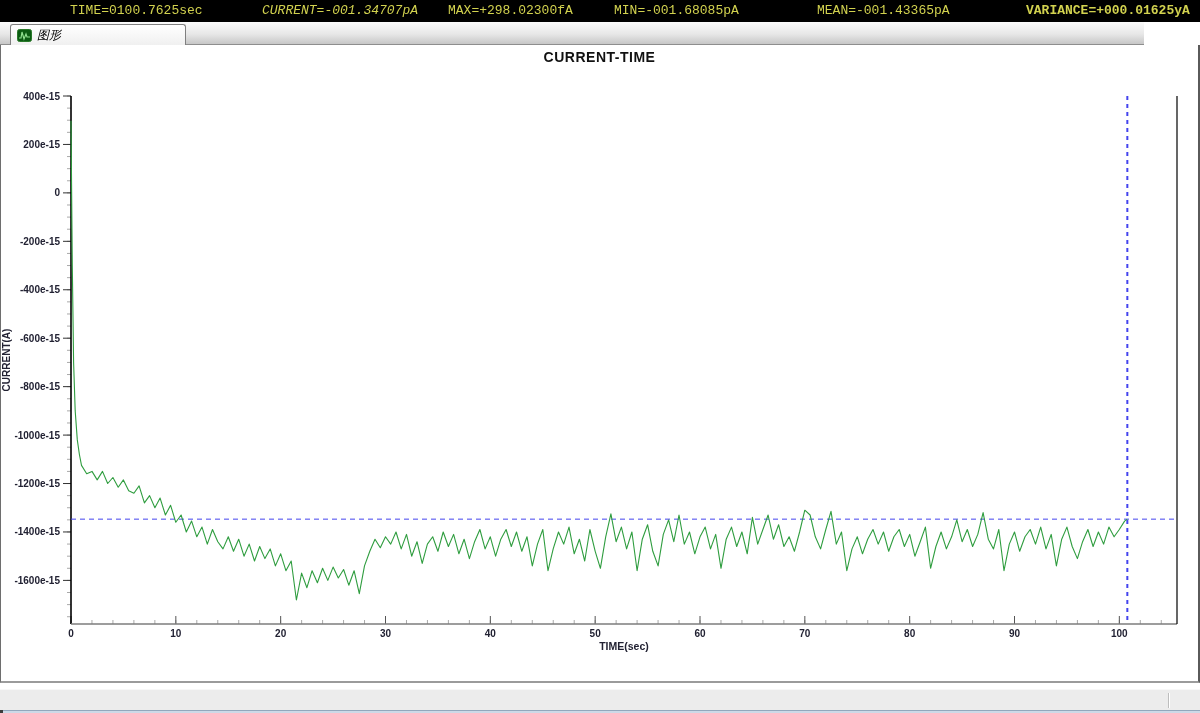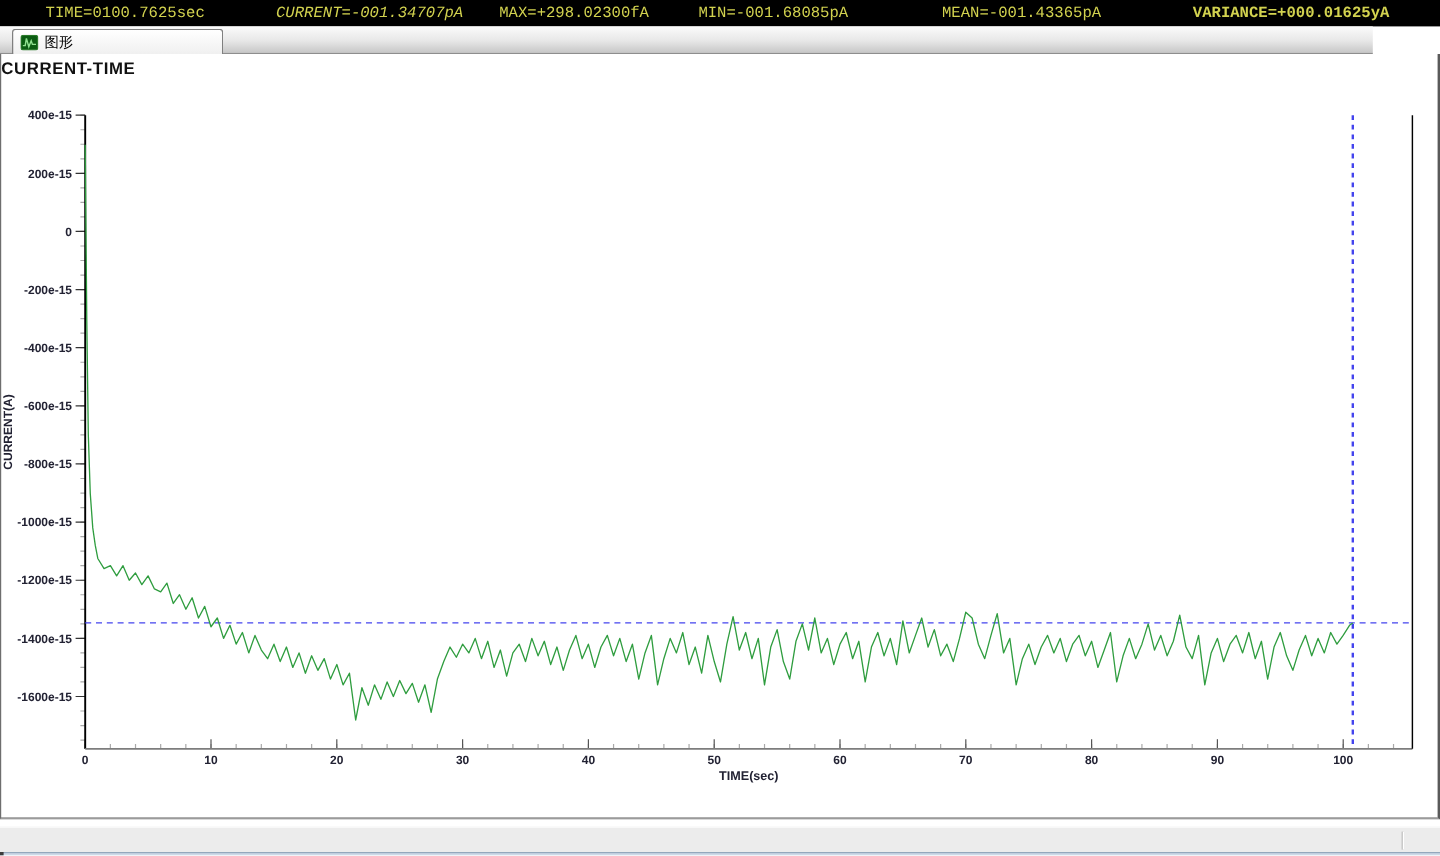--- a/index.html
+++ b/index.html
@@ -2,36 +2,36 @@
 <html><head>
 <meta charset="utf-8">
 <style>
   html,body{margin:0;padding:0;background:#fff;width:1200px;height:713px;overflow:hidden;
     font-family:"Liberation Sans",sans-serif;}
   #screen{position:relative;width:1200px;height:713px;background:#fff;}
 
   
   #topbar{position:absolute;left:0;top:0;width:1200px;height:22px;background:#000;}
   .tb-field{position:absolute;top:3px;font-family:"Liberation Mono",monospace;
-    font-size:13px;color:#d2d24f;white-space:pre;}
+    font-size:13px;color:#d2d24f;white-space:pre;margin-left:32px;}
 
   
   #tabstrip{position:absolute;left:0;top:22px;width:1144px;height:23px;
-    background:linear-gradient(#fbfbfb,#e7e7e7 55%,#c7c7c7);border-bottom:1px solid #8e8e8e;box-sizing:border-box;}
+    background:linear-gradient(#fbfbfb,#e7e7e7 55%,#c7c7c7);border-bottom:1px solid #8e8e8e;box-sizing:border-box;font-style:italic;}
   #tab-graph{position:absolute;left:10px;top:2px;width:176px;height:21px;box-sizing:border-box;
     background:linear-gradient(#ffffff,#f0f0f0);border:1px solid #7f7f7f;border-bottom:none;
     border-radius:3px 3px 0 0;display:flex;align-items:center;gap:5px;padding-left:6px;}
   #tab-graph .tab-label{font-size:12px;color:#000;}
   .tab-icon{width:15px;height:13px;display:block;}
 
   
   #panel{position:absolute;left:0;top:45px;width:1200px;height:638px;background:#fff;
     box-sizing:border-box;border-left:1px solid #6e6e6e;border-right:2px solid #5a5a5a;
     border-bottom:2px solid #9b9b9b;}
-  #chart-title{position:absolute;left:0;top:4px;width:100%;text-align:left;
+  #chart-title{position:absolute;left:0;top:4px;width:100%;text-align:center;
     font-size:14px;font-weight:bold;color:#111;letter-spacing:.5px;}
   #chart-subtitle{position:absolute;left:0;top:31px;width:100%;text-align:center;
     font-size:11px;font-weight:bold;color:#111;}
   #plot-svg{position:absolute;left:0;top:0;}
 
   
   #gap-row{position:absolute;left:0;top:683px;width:1200px;height:6px;background:#fff;}
   #statusbar{position:absolute;left:0;top:689px;width:1200px;height:21px;background:#ececec;
     border-top:1px solid #f8f8f8;box-sizing:border-box;}
   #status-sep{position:absolute;left:1168px;top:3px;width:1px;height:15px;

